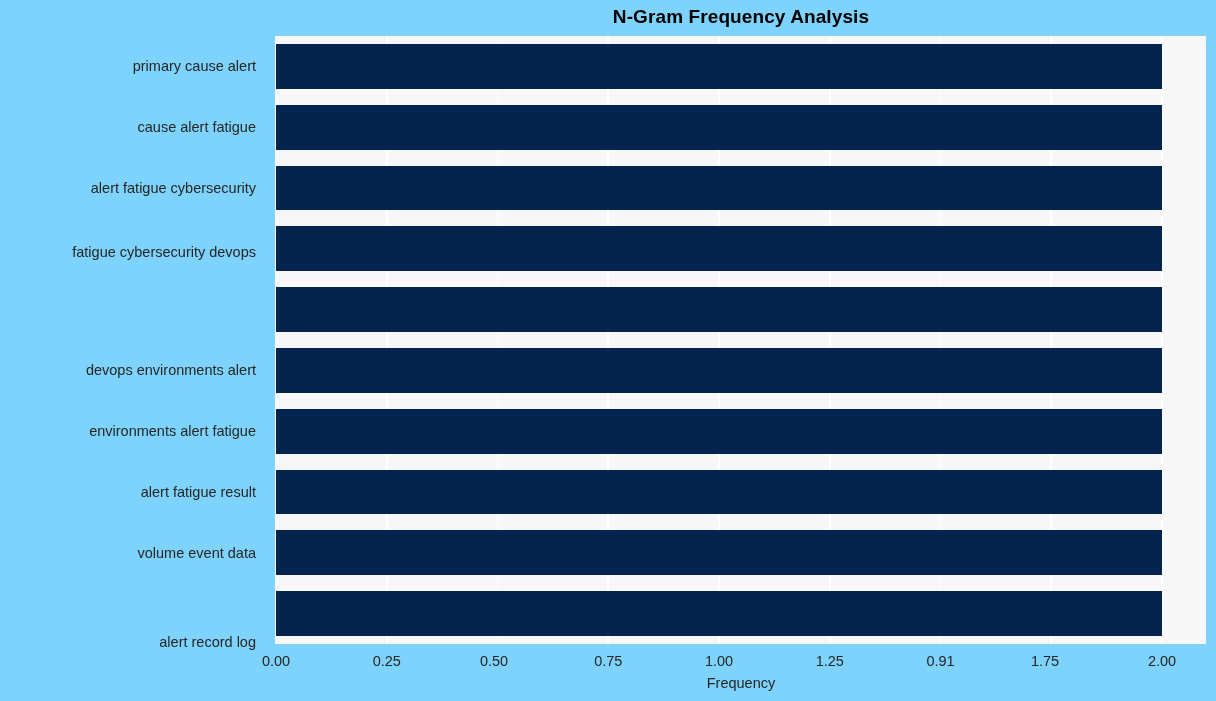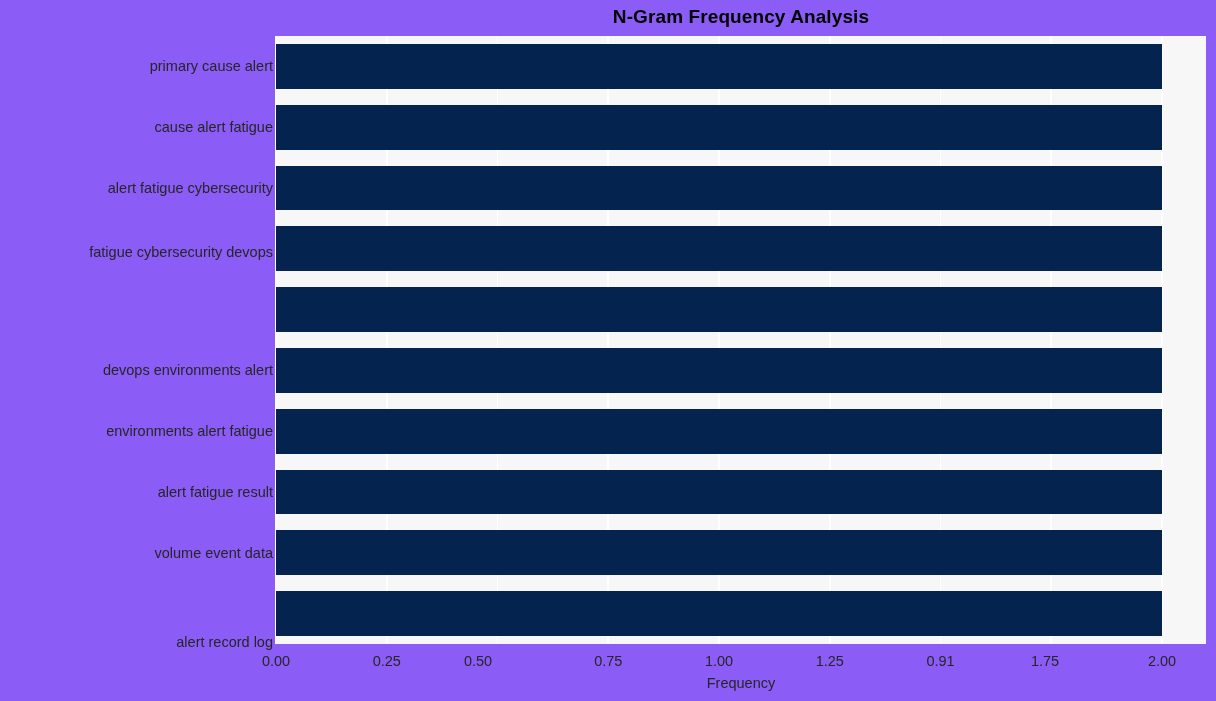--- a/index.html
+++ b/index.html
@@ -13,21 +13,21 @@
     font-family: "Liberation Sans", sans-serif;
     overflow: hidden;
     position: relative;
   }
 
   #figure {
     position: absolute;
     left: 0; top: 0;
     width: 1216px;
     height: 701px;
-    background: #8b5cf6;
+    background: #7dd3fc;
   }
 
   
   #chart-title {
     position: absolute;
     left: 276px;
     top: 6px;
     width: 930px;
     text-align: center;
     font-size: 19px;
@@ -61,21 +61,20 @@
     position: absolute;
     left: 0;
     background: #04244f;
   }
   #ytick-layer {
     position: absolute;
     left: 0;
     top: 0;
     width: 266px;
     height: 701px;
-    padding-left: 17px;
   }
   .ytick-item {
     position: absolute;
     right: 10px;
     text-align: right;
     font-size: 14.5px;
     color: #262626;
     white-space: nowrap;
     transform: translateY(-50%);
   }
@@ -149,21 +148,21 @@
       <div class="ytick-item" style="top: 252px;">fatigue cybersecurity devops</div>
       <div class="ytick-item" style="top: 370.4px;">devops environments alert</div>
       <div class="ytick-item" style="top: 431.2px;">environments alert fatigue</div>
       <div class="ytick-item" style="top: 492px;">alert fatigue result</div>
       <div class="ytick-item" style="top: 552.8px;">volume event data</div>
       <div class="ytick-item" style="top: 642px;">alert record log</div>
     </div>
   <div id="xtick-layer">
       <div class="xtick-item" style="left: 276px;">0.00</div>
       <div class="xtick-item" style="left: 386.75px;">0.25</div>
-      <div class="xtick-item" style="left: 478px;">0.50</div>
+      <div class="xtick-item" style="left: 494px;">0.50</div>
       <div class="xtick-item" style="left: 608.25px;">0.75</div>
       <div class="xtick-item" style="left: 719px;">1.00</div>
       <div class="xtick-item" style="left: 829.75px;">1.25</div>
       <div class="xtick-item" style="left: 940.5px;">0.91</div>
       <div class="xtick-item" style="left: 1045px;">1.75</div>
       <div class="xtick-item" style="left: 1162px;">2.00</div>
     </div>
 
   <div id="xaxis-label">Frequency</div>
 

